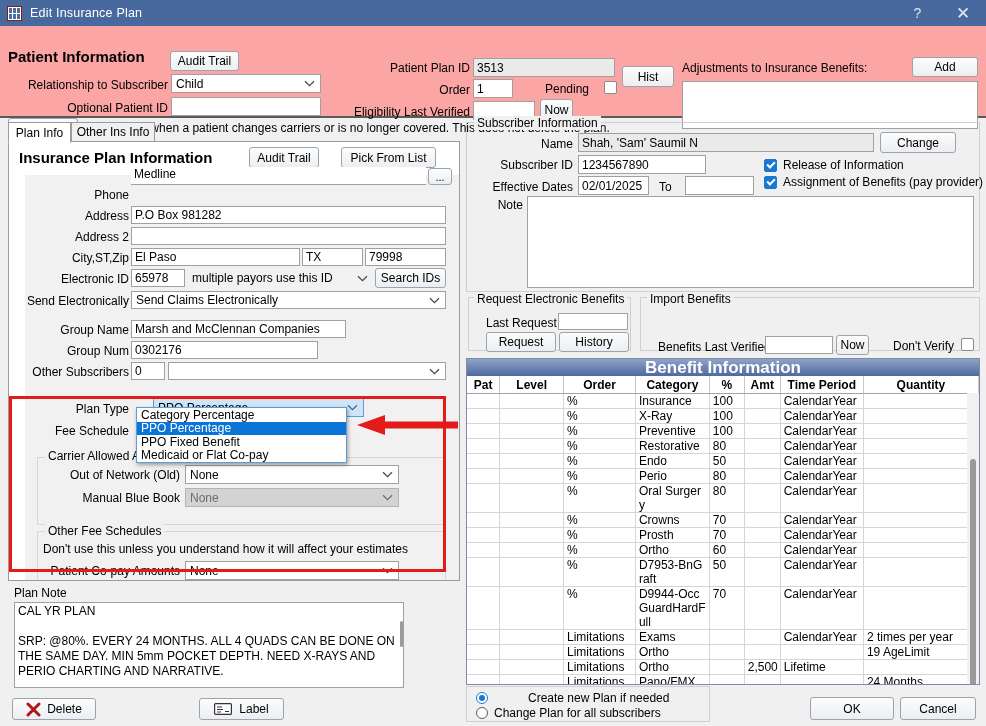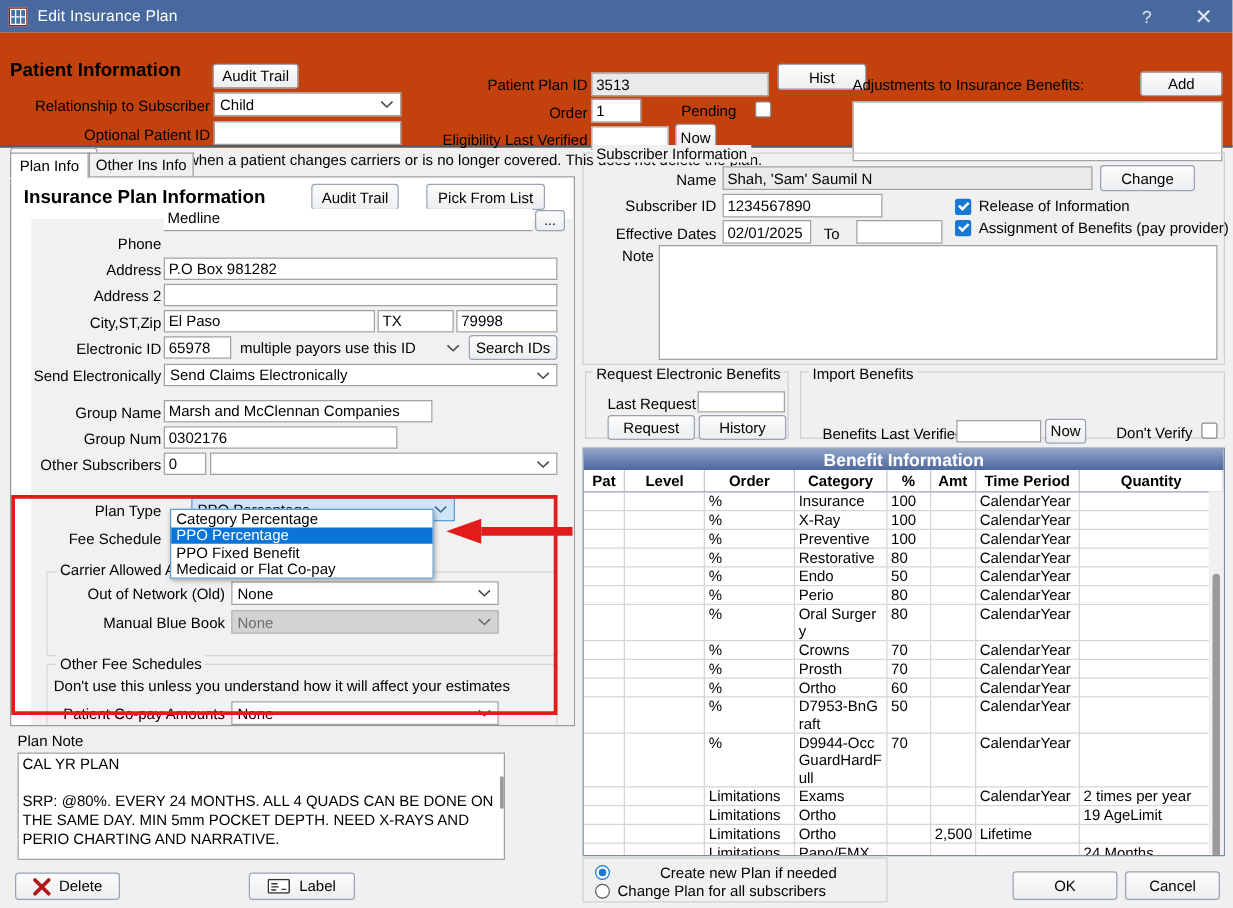--- a/index.html
+++ b/index.html
@@ -25,21 +25,21 @@
   #titlebar .tbtns{margin-left:auto;display:flex;}
   #titlebar .tbtn{
     width:45px;height:26px;display:flex;align-items:center;justify-content:center;
     color:#dfe6f0;font-size:14px;
   }
   #titlebar .tbtn.x{font-size:17px;width:46px;}
 
   
   #patinfo{
     position:absolute;left:0;top:26px;width:986px;height:90px;
-    background:#c2410c;border-bottom:2px solid #5a5a5a;
+    background:#fca5a5;border-bottom:2px solid #5a5a5a;
   }
   .hdr-bold{font-weight:bold;font-size:15px;}
   .lbl{font-size:12px;text-align:right;}
   .tb{
     background:#fff;border:1px solid #a0a0a0;box-sizing:border-box;
     font-family:"Liberation Sans",sans-serif;font-size:12px;
     padding:1px 3px;color:#000;outline:none;
   }
   .tb.ro{background:#eaeaea;}
   .btn{
@@ -109,21 +109,21 @@
   .fieldset{position:absolute;border:1px solid #cfcfcf;box-sizing:border-box;}
   .fs-legend{position:absolute;background:#f0f0f0;padding:0 3px;font-size:12px;}
 
   
   #benefit{
     position:absolute;left:466px;top:358px;width:514px;height:327px;
     border:1px solid #7e8ba3;box-sizing:border-box;background:#fff;overflow:hidden;
   }
   #bhdrtitle{
     height:17px;background:linear-gradient(#8fa4c8,#4f68a0);
-    color:#fff;font-weight:bold;font-size:14px;
+    color:#fff;font-weight:bold;font-size:17px;
     display:flex;align-items:center;justify-content:center;
     border-bottom:1px solid #6a7fa8;
   }
   #btable{width:100%;border-collapse:collapse;table-layout:fixed;font-size:12px;}
   #btable th{
     background:#fff;font-weight:bold;font-size:12px;height:17px;
     border-right:1px solid #c8c8c8;border-bottom:1px solid #9aa4b5;
     padding:0 2px;text-align:center;white-space:nowrap;
   }
   #btable td{
@@ -181,21 +181,21 @@
   </div>
 
   <div class="lbl" style="position:absolute;left:20px;top:75px;width:148px;">Optional Patient ID</div>
   <input class="tb" style="position: absolute; left: 171px; top: 71px; width: 150px; height: 19px;" value="">
 
   <div class="btn" style="position:absolute;left:8px;top:92px;width:70px;height:20px;">Drop</div>
   <div style="position:absolute;left:85px;top:95px;font-size:12px;">Drop a plan when a patient changes carriers or is no longer covered.  This does not delete the plan.</div>
 
   <div class="lbl" style="position:absolute;left:330px;top:35px;width:140px;">Patient Plan ID</div>
   <input class="tb ro" style="position: absolute; left: 473px; top: 32px; width: 142px; height: 19px;" readonly="" value="3513">
-  <div class="btn" style="position:absolute;left:622px;top:25px;width:71px;height:21px;">Hist</div>
+  <div class="btn" style="position:absolute;left:622px;top:40px;width:52px;height:21px;">Hist</div>
 
   <div class="lbl" style="position:absolute;left:330px;top:57px;width:140px;">Order</div>
   <input class="tb" style="position: absolute; left: 473px; top: 53px; width: 40px; height: 19px;" value="1">
   <div style="position:absolute;left:545px;top:56px;font-size:12px;">Pending</div>
   <span class="cbox" style="position:absolute;left:604px;top:55px;"></span>
 
   <div class="lbl" style="position:absolute;left:320px;top:79px;width:150px;">Eligibility Last Verified</div>
   <input class="tb" style="position: absolute; left: 473px; top: 75px; width: 62px; height: 19px;" value="">
   <div class="btn" style="position:absolute;left:540px;top:73px;width:33px;height:21px;">Now</div>
 

